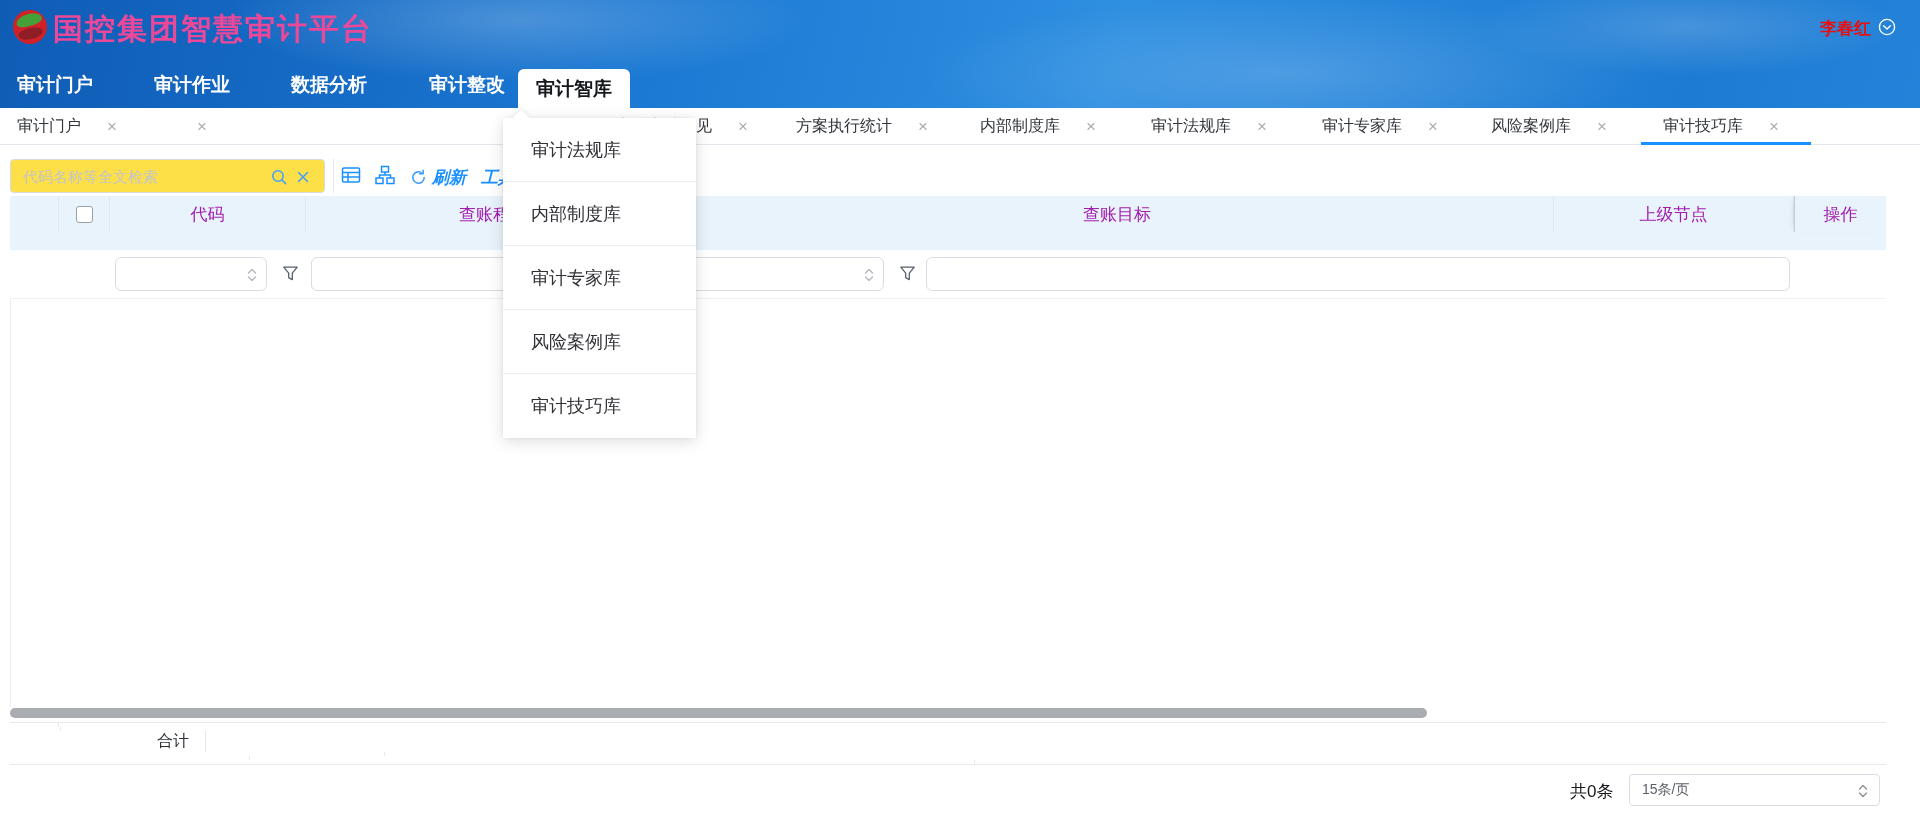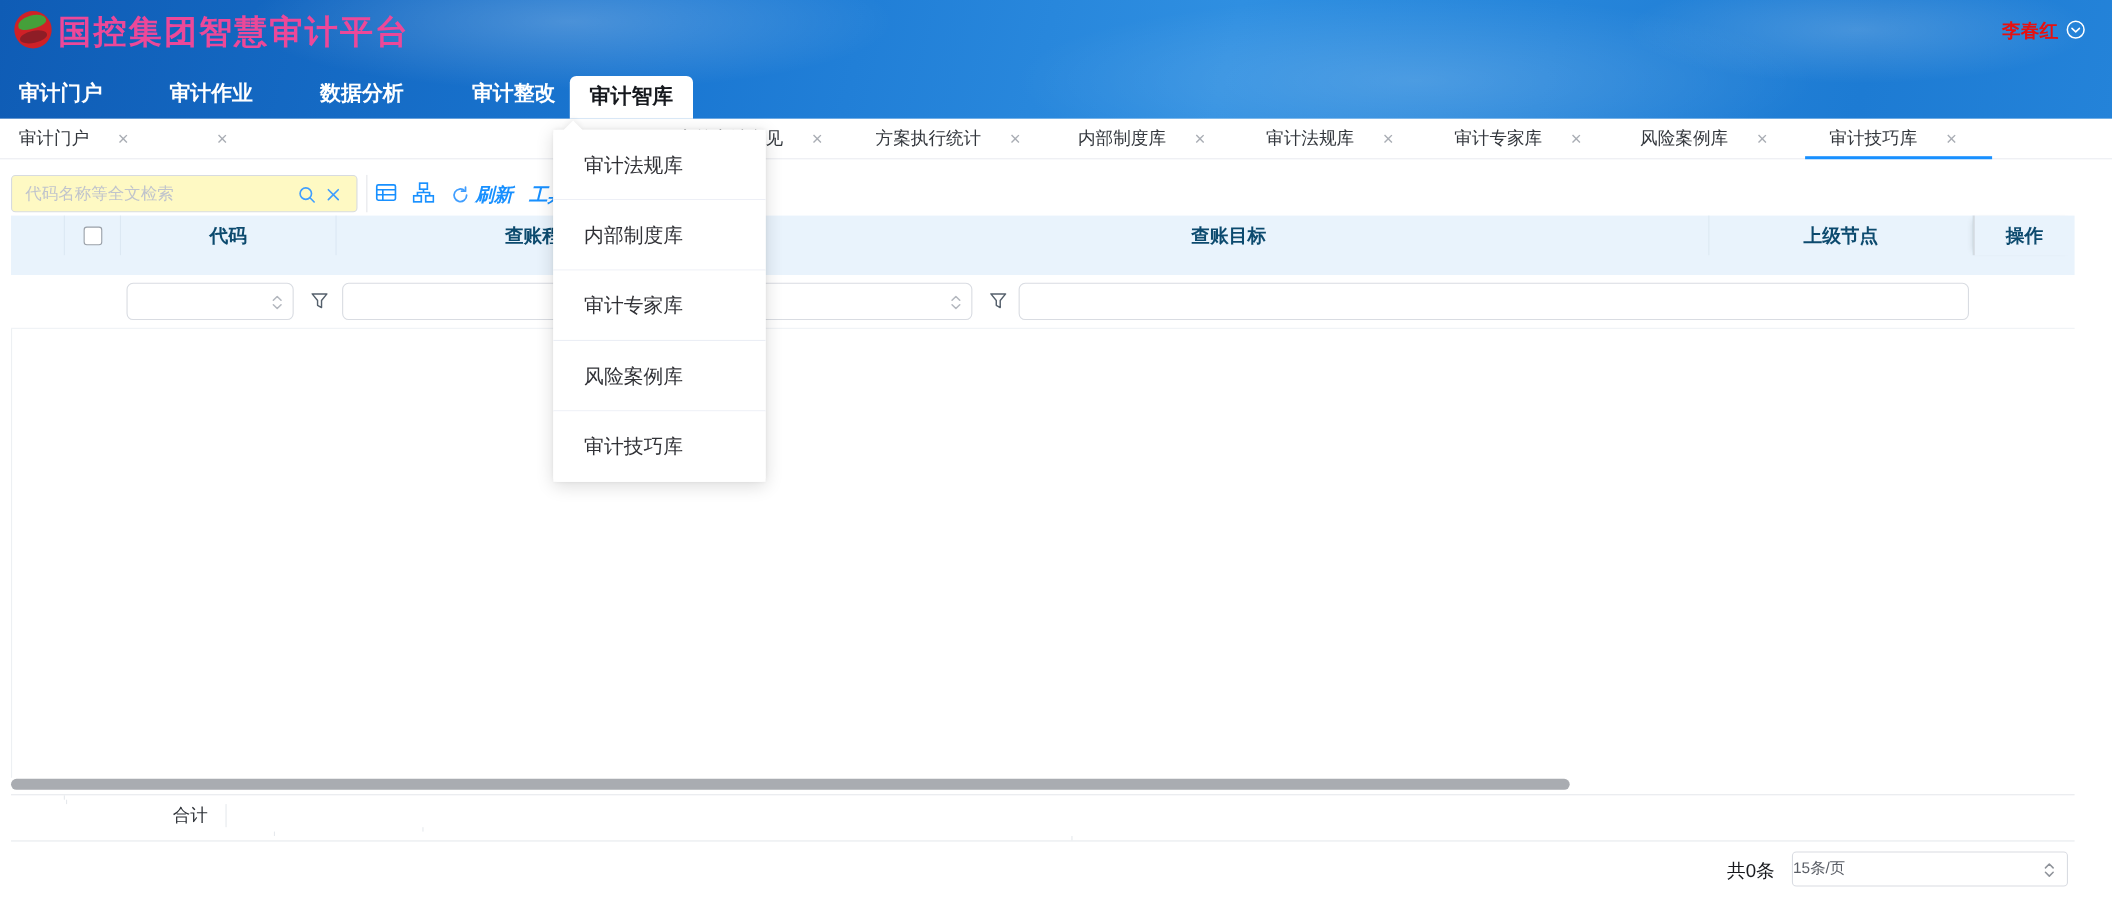--- a/index.html
+++ b/index.html
@@ -39,35 +39,35 @@
     border-bottom:1px solid #e4e7ed; }
   .tab { position:absolute; top:0; height:36px; display:flex; align-items:center;
     font-size:16px; color:#32363c; white-space:nowrap; cursor:pointer; }
   .tab .close { margin-left:26px; font-size:17px; color:#a9adb4; line-height:1; }
   .tab.active::after { content:""; position:absolute; left:-22px; right:-32px; bottom:-1px;
     height:3px; background:#1890ff; }
 
   
   .toolbar { position:absolute; left:0; top:145px; width:1920px; height:51px; background:#fff; }
   .search-box { position:absolute; left:10px; top:14px; width:315px; height:34px;
-    border:1px solid #d7dbe0; border-radius:4px; background:#fef9c3; }
+    border:1px solid #d7dbe0; border-radius:4px; background:#fde047; }
   .search-box input { position:absolute; left:12px; top:1px; width:230px; height:30px; border:none;
     outline:none; font-size:15px; color:#333; font-family:inherit; background:transparent; }
   .search-box input::placeholder { color:#c0c4cc; }
   .sb-ico { position:absolute; top:8px; width:18px; height:18px; cursor:pointer; }
   .tb-divider { position:absolute; left:333px; top:14px; height:34px; border-left:1px solid #e4e6ea; }
   .tb-ico { position:absolute; top:20px; width:20px; height:20px; cursor:pointer; }
   .tb-link { position:absolute; top:21px; font-size:17px; font-weight:600; color:#1890ff;
     white-space:nowrap; cursor:pointer; display:flex; align-items:center; gap:5px;font-style:italic; }
 
   
   .thead { position:absolute; left:10px; top:196px; width:1876px; height:54px;
     background:#e9f3fc; display:flex; }
   .th { height:36px; display:flex; align-items:center; justify-content:center;
-    font-size:17px; font-weight:bold; color:#0c4a6e; border-right:1px solid #dce8f3; }
+    font-size:17px; font-weight:normal; color:#a21caf; border-right:1px solid #dce8f3; }
   .th:last-child { border-right:none; border-left:1px solid #c9cdd3;
     box-shadow:-4px 0 6px -4px rgba(0,0,0,.12); }
   .checkbox { width:17px; height:17px; border:1.5px solid #9aa0a8; border-radius:3px;
     background:#fff; cursor:pointer; }
 
   .filterrow { position:absolute; left:10px; top:250px; width:1876px; height:49px;
     background:#fff; border-bottom:1px solid #eef1f4; }
   .fselect { position:absolute; top:7px; height:34px; border:1px solid #d9dce2; border-radius:6px;
     background:#fff; cursor:pointer; }
   .fselect .stepper { position:absolute; right:7px; top:8px; width:14px; height:18px; }
@@ -85,21 +85,21 @@
   .summary { position:absolute; left:10px; top:722px; width:1876px; height:43px;
     border-top:1px solid #e6e9ed; border-bottom:1px solid #e6e9ed; display:flex; background:#fff;flex-direction:column; }
   .sum-cell { height:100%; border-right:1px solid #e6e9ed; display:flex; align-items:center;
     justify-content:flex-end; font-size:16px; font-weight:500; color:#2c3036; padding-right:16px; }
   .sum-cell:last-child { border-right:1px solid #e6e9ed; }
 
   
   .pager-total { position:absolute; left:1570px; top:780px; font-size:17px; color:#17191d; }
   .page-size { position:absolute; left:1629px; top:774px; width:251px; height:32px;
     border:1px solid #d9dce2; border-radius:4px; background:#fff; cursor:pointer;
-    display:flex; align-items:center; font-size:14px; color:#5a5e66; padding-left:0; }
+    display:flex; align-items:center; font-size:14px; color:#5a5e66; padding-left:12px; }
   .page-size .stepper { position:absolute; right:9px; top:7px; width:14px; height:18px; }
 
   
   .dropdown { position:absolute; left:503px; top:118px; width:193px; background:#fff;
     border-radius:4px; box-shadow:0 3px 16px rgba(0,0,0,.14), 0 0 4px rgba(0,0,0,.06); z-index:50; }
   .dropdown::before { content:""; position:absolute; left:12px; top:-6px; width:12px; height:12px;
     background:#fff; transform:rotate(45deg); box-shadow:-2px -2px 5px rgba(0,0,0,.05); }
   .menu-item { height:64px; line-height:64px; padding-left:28px; font-size:18px; color:#303136;
     border-bottom:1px solid #ebeef5; background:#fff; position:relative; cursor:pointer; }
   .menu-item:last-child { border-bottom:none; }

